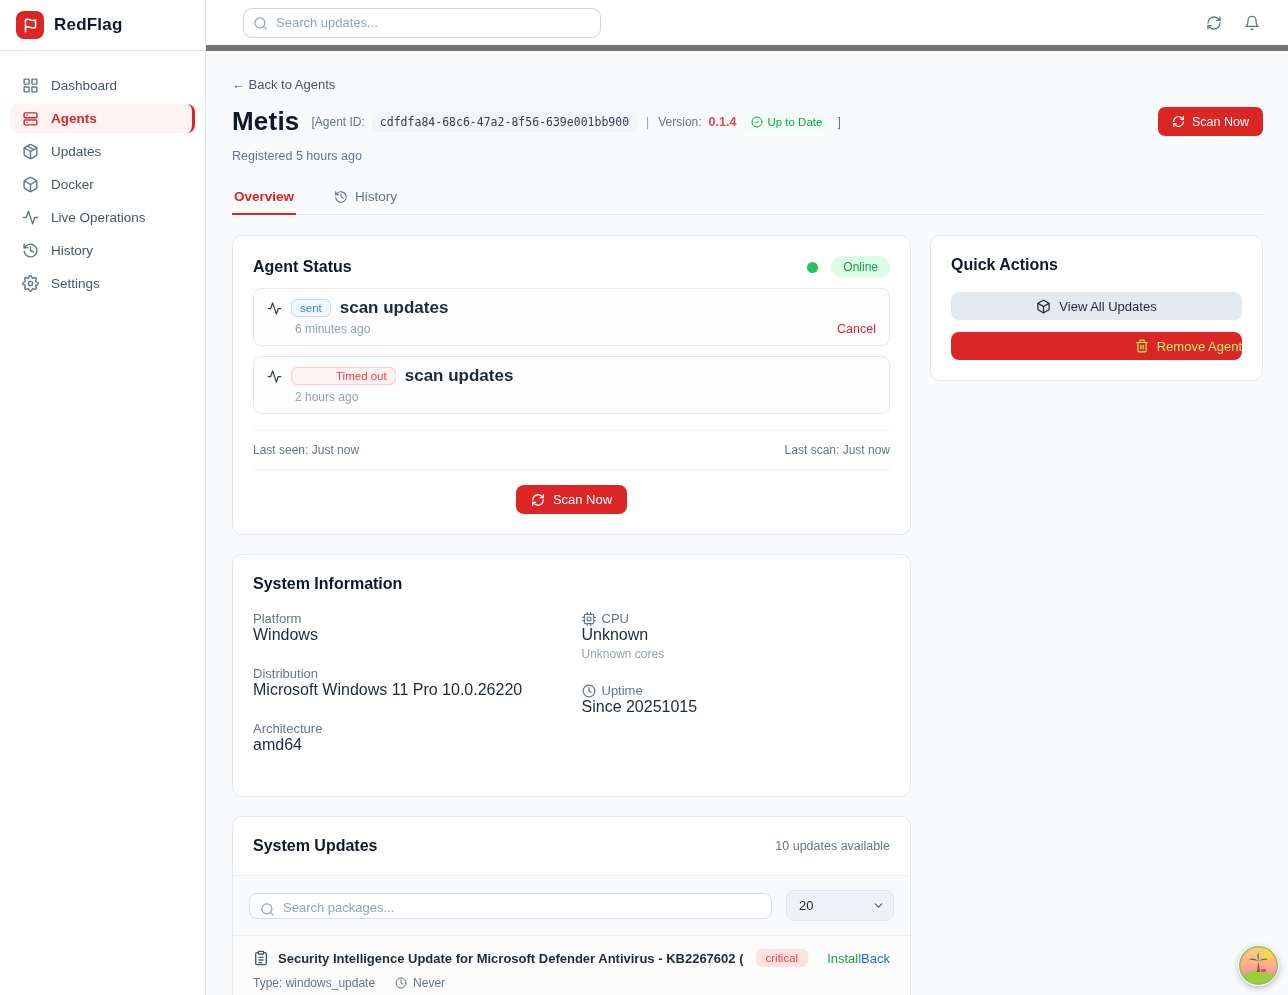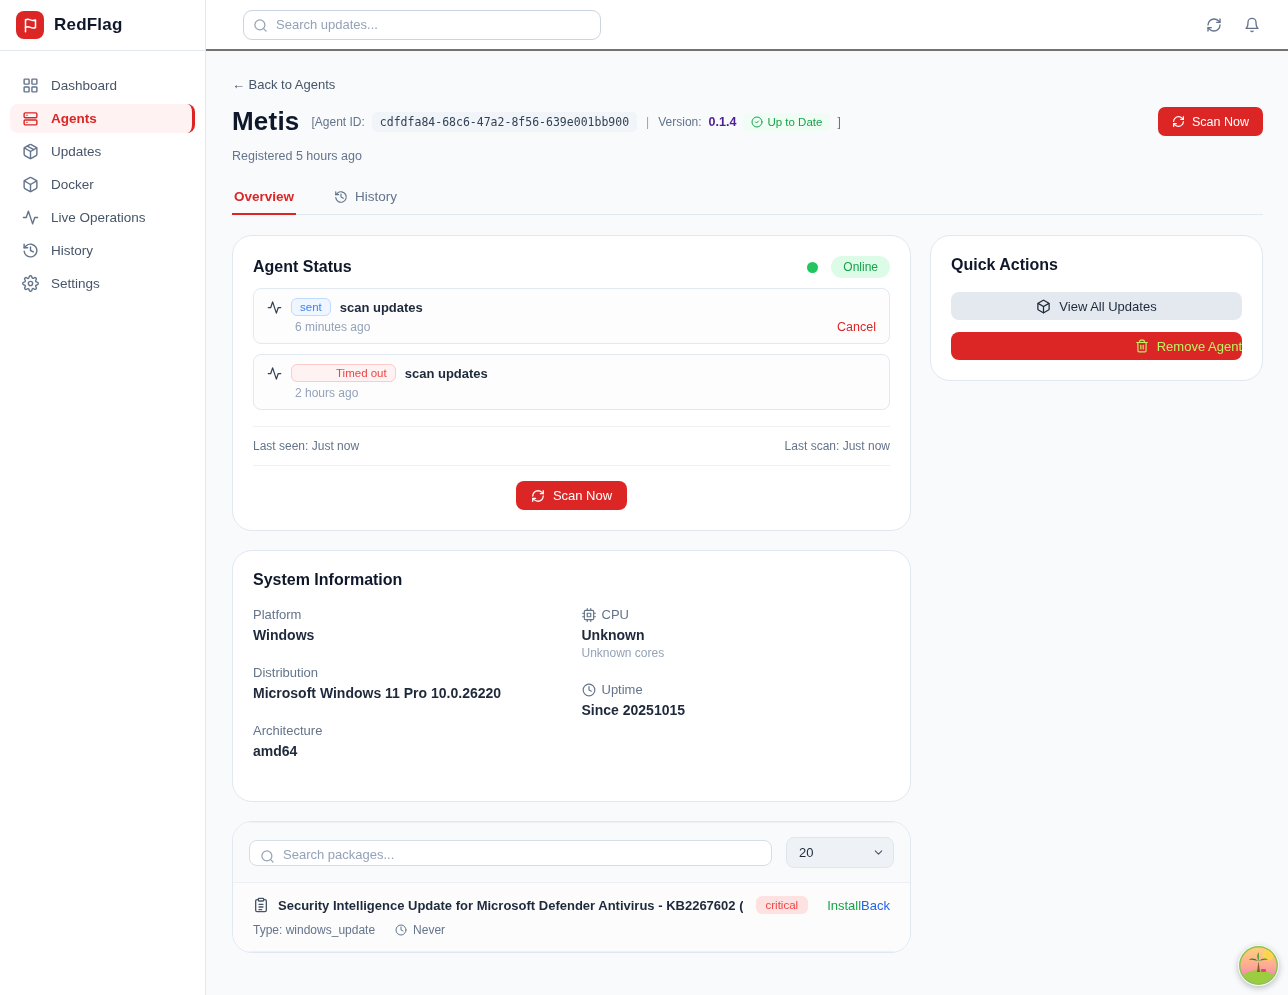--- a/index.html
+++ b/index.html
@@ -13,82 +13,82 @@
   .logo-mark { width:28px; height:28px; border-radius:8px; background:#dc2626; display:flex; align-items:center; justify-content:center; color:#fff; }
   .brand { font-size:17px; font-weight:bold; color:#0f172a; letter-spacing:.2px; }
   .nav { padding:20px 10px; display:flex; flex-direction:column; gap:4px; }
   .nav-item { display:flex; align-items:center; gap:12px; height:29px; padding:0 12px; border-radius:8px; color:#475569; font-size:13.5px; cursor:pointer; }
   .nav-item .nicon { color:#64748b; display:flex; }
   .nav-item.active { background:#fef2f2; color:#dc2626; border-right:3px solid #dc2626; font-weight:bold; }
   .nav-item.active .nicon { color:#dc2626; }
 
   
   .main { flex:1; display:flex; flex-direction:column; min-width:0; }
-  .topbar { height:51px; background:#fff; border-bottom:2px solid #737373; display:flex; align-items:center; padding:0 28px 0 37px; }
+  .topbar { height:51px; background:#fff; border-bottom:6px solid #737373; display:flex; align-items:center; padding:0 28px 0 37px; }
   .search-wrap { position:relative; width:358px; }
   .search-wrap .sicon { position:absolute; left:10px; top:8px; color:#94a3b8; }
   .search-input { width:100%; height:30px; border:1px solid #cbd5e1; border-radius:9px; padding:0 10px 0 32px; font-size:13px; color:#334155; background:#fff; outline:none; font-family:"Liberation Sans",sans-serif; }
   .search-input::placeholder { color:#94a3b8; }
   .topbar-right { margin-left:auto; display:flex; align-items:center; gap:22px; color:#64748b; }
   .icon-btn { background:none; border:none; color:#64748b; cursor:pointer; padding:0; }
 
   .content { flex:1; padding:24px 25px 0 26px; overflow:hidden; }
   .back-link { font-size:13px; color:#475569; text-decoration:none; display:inline-block; }
   .title-row { margin-top:13px; display:flex; align-items:center; }
   .agent-name { font-size:26px; font-weight:800; color:#0f172a; letter-spacing:.2px; }
   .meta-group { display:flex; align-items:center; gap:7px; margin-left:12px; font-size:12px; color:#64748b; }
   .id-chip { font-family:"DejaVu Sans Mono","Liberation Mono",monospace; font-size:11.5px; background:#f1f5f9; border-radius:5px; padding:3px 8px; color:#334155; }
   .pipe { color:#94a3b8; margin:0 2px; }
-  .ver-num { color:#4c1d95; font-weight:bold; font-size:12.5px; }
+  .ver-num { color:#ef4444; font-weight:bold; font-size:12.5px; }
   .uptodate { display:flex; align-items:center; gap:4px; background:#f0fdf4; color:#16a34a; font-size:11.5px; border-radius:6px; padding:3px 8px; }
   .hdr-scan { margin-left:auto; background:#dc2626; color:#fff; border:none; border-radius:7px; height:29px; padding:0 14px; font-size:12.5px; display:flex; align-items:center; gap:7px; cursor:pointer; font-family:"Liberation Sans",sans-serif; }
   .registered { margin-top:12px; font-size:12.5px; color:#64748b; }
 
   .tabs { margin-top:26px; display:flex; gap:36px; border-bottom:1px solid #e2e8f0; }
   .tab { display:flex; align-items:center; gap:7px; font-size:13.5px; color:#64748b; padding:0 2px 10px; cursor:pointer; position:relative; }
   .tab.active { color:#dc2626; font-weight:bold; }
   .tab.active::after { content:""; position:absolute; left:0; right:0; bottom:-1px; height:2px; background:#dc2626; }
 
   .grid { margin-top:20px; display:grid; grid-template-columns:1fr 333px; gap:19px; align-items:start; }
-  .card { background:#fff; border:1px solid #e2e8f0; border-radius:20px; }
+  .card { background:#fff; border:1px solid #e2e8f0; border-radius:10px; }
   .left-col { display:flex; flex-direction:column; gap:19px; min-width:0; }
 
   
   .as-card { padding:20px; }
   .as-head { display:flex; align-items:center; }
   .card-title { font-size:16px; font-weight:bold; color:#0f172a; }
   .online-wrap { margin-left:auto; display:flex; align-items:center; gap:13px; }
   .dot { width:11px; height:11px; border-radius:50%; background:#22c55e; }
   .online-badge { background:#dcfce7; color:#16a34a; font-size:12px; border-radius:999px; padding:4px 12px; }
   .event-row { border:1px solid #e2e8f0; background:#fdfdfe; border-radius:8px; padding:9px 13px; margin-top:10px; }
   .event-l1 { display:flex; align-items:center; gap:9px; }
   .event-l1 .eicon { color:#334155; }
   .chip { font-size:11.5px; border-radius:6px; padding:2px 8px; border:1px solid transparent; }
   .chip-sent { background:#eff6ff; color:#3b82f6; border-color:#bfdbfe; }
   .chip-timeout { background:#fef2f2; color:#ef4444; border-color:#fecaca;padding-left:44px; }
-  .event-action { font-size:13px; font-weight:bold; color:#1e293b; }
+  .event-action { font-size:17px; font-weight:bold; color:#1e293b; }
   .event-l2 { display:flex; align-items:center; margin:4px 0 0 28px; font-size:12px; color:#94a3b8; }
   .cancel-link { margin-left:auto; color:#dc2626; font-size:12.5px; text-decoration:none; cursor:pointer; }
   .as-footer { display:flex; margin-top:16px; padding:12px 0; border-top:1px solid #eef0f4; border-bottom:1px solid #eef0f4; font-size:12px; color:#64748b; }
   .as-footer .right { margin-left:auto; }
   .as-scan-wrap { display:flex; justify-content:center; padding-top:15px; }
   .card-scan { background:#dc2626; color:#fff; border:none; border-radius:8px; height:29px; padding:0 15px; font-size:13px; display:flex; align-items:center; gap:8px; cursor:pointer; font-family:"Liberation Sans",sans-serif; }
 
   
   .qa-card { padding:20px; }
   .qa-btn { width:100%; border:none; border-radius:8px; height:28px; display:flex; align-items:center; justify-content:center; gap:8px; font-size:13px; cursor:pointer; font-family:"Liberation Sans",sans-serif; }
   .qa-view { margin-top:18px; background:#e4e9f0; color:#1e293b; }
   .qa-remove { margin-top:12px; background:#dc2626; color:#bef264;justify-content:flex-end; }
 
   
   .si-card { padding:20px; }
   .si-grid { display:grid; grid-template-columns:1fr 1fr; margin-top:18px; column-gap:20px; }
   .si-item { margin-bottom:22px; }
   .si-label { font-size:13px; color:#64748b; display:flex; align-items:center; gap:6px; }
-  .si-value { font-size:14px; font-weight:bold; color:#1e293b; margin-top:5px; }
+  .si-value { font-size:16px; font-weight:normal; color:#1e293b; }
   .si-sub { font-size:12px; color:#94a3b8; margin-top:3px; }
 
   
   .su-card { overflow:hidden; padding:0; }
   .su-head { display:flex; align-items:center; padding:20px; }
   .su-count { margin-left:auto; font-size:12.5px; color:#64748b; }
   .su-toolbar { display:flex; align-items:center; gap:14px; background:#f8fafc; border-top:1px solid #eef0f3; border-bottom:1px solid #eef0f3; padding:14px 16px; }
   .pkg-search-wrap { position:relative; flex:1; }
   .pkg-search-wrap .sicon { position:absolute; left:11px; top:9px; color:#94a3b8; }
   .pkg-search { width:100%; height:26px; border:1px solid #d6dde7; border-radius:8px; padding:4px 10px 0 33px; font-size:13px; background:#fff; outline:none; color:#334155; font-family:"Liberation Sans",sans-serif; }
@@ -374,20 +374,24 @@
                     </svg>
                   <span>Uptime</span>
                 </div>
                 <div class="si-value">Since 20251015</div>
               </div>
             </div>
           </div>
         </section>
 
         <section class="card su-card">
+          <div class="su-head">
+            <h2 class="card-title">System Updates</h2>
+            <span class="su-count">10 updates available</span>
+          </div>
           <div class="su-toolbar">
             <div class="pkg-search-wrap">
               <span class="sicon">
                   <svg width="15" height="15" viewBox="0 0 24 24" fill="none" stroke="currentColor" stroke-width="2" stroke-linecap="round">
                     <circle cx="11" cy="11" r="8"></circle>
                     <line x1="21" y1="21" x2="16.65" y2="16.65"></line>
                   </svg>
                 </span>
               <input class="pkg-search" type="text" placeholder="Search packages..." style="">
             </div>

